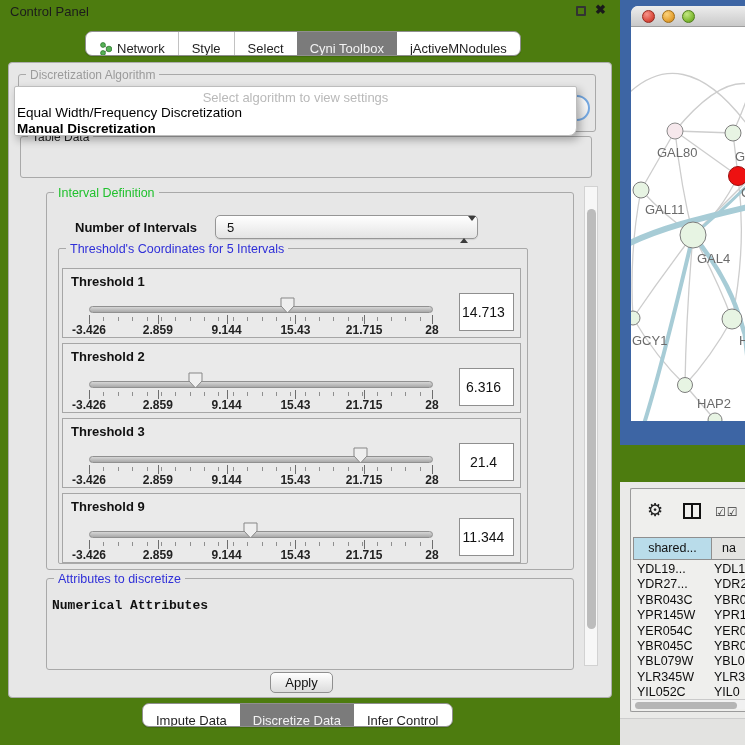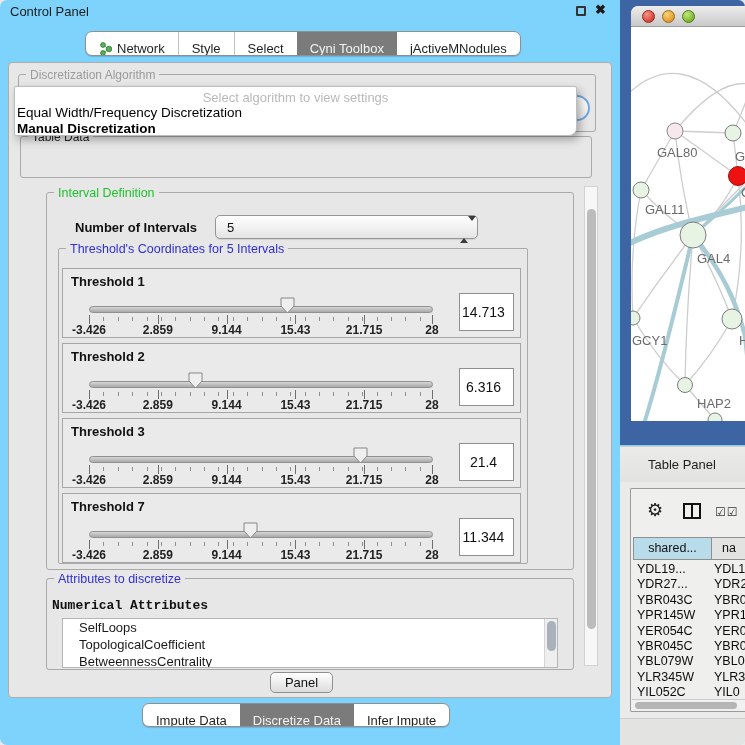--- a/index.html
+++ b/index.html
@@ -1,18 +1,18 @@
 <!DOCTYPE html>
 <html><head>
 <meta charset="utf-8">
 <style>
   * { margin:0; padding:0; box-sizing:border-box; }
   html,body { width:745px; height:745px; }
   body { font-family:"Liberation Sans", sans-serif; background:#e9e9e9; position:relative; overflow:hidden; }
-  #root { position:absolute; inset:0; width:745px; height:745px; overflow:hidden; background:#7dd3fc;border-radius:7px; }
+  #root { position:absolute; inset:0; width:745px; height:745px; overflow:hidden; background:#4d7c0f; }
 
   
   .cp-title { position:absolute; left:10px; top:4px; font-size:13px; color:#1c1c1c; }
   .float-btn { position:absolute; left:576px; top:6px; width:10px; height:10px; border:2px solid #333; border-radius:1px; }
   .close-btn { position:absolute; left:595px; top:2px; font-size:13px; font-weight:bold; color:#1a1a1a; }
 
   .tabbar { position:absolute; display:flex; height:25px; background:#fff; border:1px solid #8f8f8f;
             border-radius:7px; overflow:hidden; box-shadow:0 1px 1px rgba(0,0,0,.15); }
   .tabbar.top { left:85px; top:31px; }
   .tabbar.bottom { left:142px; top:703px; height:24px; }
@@ -243,21 +243,21 @@
     <span class="t-lab m5">28</span>
     <div class="t-thumb" style="left: 298px;">
       <svg width="16" height="17">
           <path d="M1,1 h13 v8 l-6.5,7 l-6.5,-7 z" fill="#efefef" stroke="#878787"></path>
         </svg>
     </div>
     <input class="t-value" value="21.4" style="">
   </div>
 
   <div class="t-panel" style="top:493px">
-    <div class="t-label">Threshold 7</div>
+    <div class="t-label">Threshold 9</div>
     <div class="t-track"></div>
     <div class="t-minor"></div>
     <span class="t-maj m0"></span>
       <span class="t-maj m1"></span>
       <span class="t-maj m2"></span>
       <span class="t-maj m3"></span>
       <span class="t-maj m4"></span>
       <span class="t-maj m5"></span>
     <span class="t-lab m0">-3.426</span>
     <span class="t-lab m1">2.859</span>
@@ -269,35 +269,27 @@
       <svg width="16" height="17">
           <path d="M1,1 h13 v8 l-6.5,7 l-6.5,-7 z" fill="#efefef" stroke="#878787"></path>
         </svg>
     </div>
     <input class="t-value" value="11.344" style="">
   </div>
 
   <div class="group attr-group"></div>
   <div class="group-title attr-title">Attributes to discretize</div>
   <div class="attr-label">Numerical Attributes</div>
-  <div class="attr-list">
-    <div class="attr-item">SelfLoops</div>
-    <div class="attr-item">TopologicalCoefficient</div>
-    <div class="attr-item">BetweennessCentrality</div>
-    <div class="attr-scroll">
-      <div class="thumb"></div>
-    </div>
-  </div>
-
-  <div class="apply-btn">Panel</div>
+
+  <div class="apply-btn">Apply</div>
 
   <div class="tabbar bottom">
     <div class="seg-item">Impute Data</div>
     <div class="seg-item selected">Discretize Data</div>
-    <div class="seg-item">Infer Impute</div>
+    <div class="seg-item">Infer Control</div>
   </div>
 
   <div class="blue-panel">
     <div class="net-window">
       <div class="net-canvas">
         <svg width="114" height="394" viewBox="0 0 114 394">
           <g stroke="#cdcdcd" stroke-width="1.3" fill="none">
             <path d="M-10,74 Q50,8 118,100"></path>
             <path d="M44,104 Q90,48 122,58"></path>
             <path d="M102,106 Q118,70 126,40"></path>
@@ -350,23 +342,20 @@
         </svg>
       </div>
       <div class="net-titlebar">
         <div class="tl red"></div>
         <div class="tl yellow"></div>
         <div class="tl green"></div>
       </div>
     </div>
   </div>
 
-  <div class="tp-header">
-    <div class="txt">Table Panel</div>
-  </div>
   <div class="right-bg"></div>
   <div class="tp-container">
     <div class="gear-ic">⚙</div>
     <div class="cols-ic"></div>
     <div class="checks-ic">☑☑</div>
     <div class="tbl-head">
       <div class="th1">shared...</div>
       <div class="th2">na</div>
     </div>
     <div class="tbl-rows">

